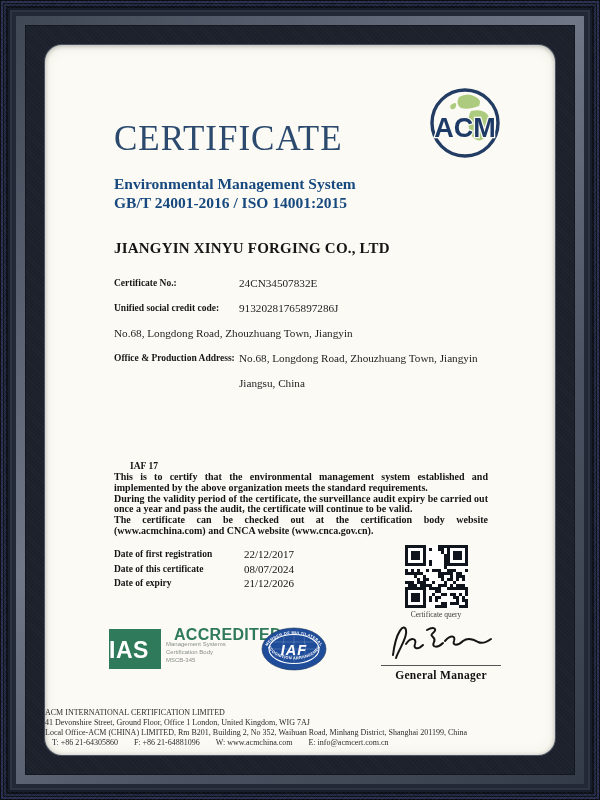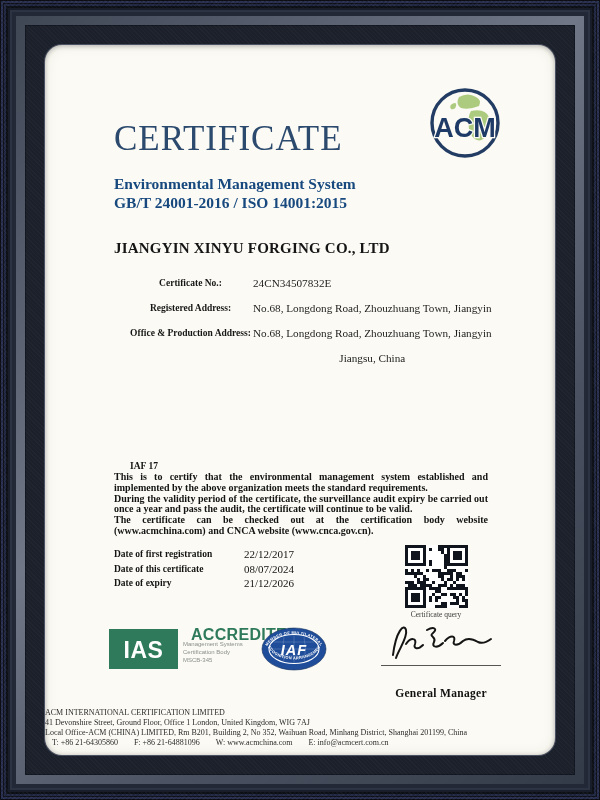--- a/index.html
+++ b/index.html
@@ -20,48 +20,48 @@
   .f4::after{content:"";position:absolute;inset:0;
       background:repeating-linear-gradient(45deg, rgba(255,255,255,.025) 0 1px, transparent 1px 3px);}
   
   .paper{position:absolute;inset:45px;background:#fbfaf4;
       box-shadow:0 0 0 1px #4a5160, inset 0 1px 5px rgba(0,0,0,.28), inset 0 0 14px rgba(60,50,20,.08);border-radius:17px;}
   .paper > *{position:absolute;}
   .title{left:69px;top:74px;font-size:35px;color:#2b4a6e;letter-spacing:1px;}
   .acm-logo{left:374px;top:40px;width:92px;height:80px;}
   .subtitle{left:69px;top:129px;font-size:15.5px;font-weight:bold;color:#17497f;line-height:19px;}
   .company{left:69px;top:195px;font-size:15px;font-weight:bold;color:#151515;letter-spacing:.2px;}
-  .fields{left:83px;top:226px;right:30px;text-align:center;}
+  .fields{left:69px;top:226px;right:30px;}
   .frow{display:flex;line-height:25px;}
   .flabel{width:125px;flex:none;font-size:9.5px;font-weight:bold;color:#161616;}
   .fvalue{font-size:11.2px;color:#1c1c1c;white-space:nowrap;}
   .scope-row{left:69px;top:356px;right:30px;}
   .iaf-block{left:69px;top:416px;width:374px;color:#141414;}
   .iaf-code{font-size:9.5px;font-weight:bold;margin:0 0 1px 16px;}
   .iaf-block p{margin:0;font-size:10px;font-weight:bold;line-height:10.8px;text-align:justify;}
   .dates{left:69px;top:502px;}
   .drow{display:flex;line-height:14.5px;}
   .dlabel{width:130px;flex:none;font-size:9.5px;font-weight:bold;color:#141414;}
   .dvalue{font-size:11px;font-weight:normal;color:#141414;}
   .qr-wrap{left:355px;top:500px;width:72px;text-align:center;}
   .qr{width:63px;height:63px;margin:0 auto;display:grid;
       grid-template-columns:repeat(21,3px);grid-template-rows:repeat(21,3px);background:#fff;}
   .qr div{width:3px;height:3px;}
   .qr .d{background:#10141c;}
   .qr-caption{font-size:7.5px;color:#3a3a3a;margin-top:2px;}
   .ias-group{left:64px;top:584px;display:flex;gap:5px;font-family:"Liberation Sans",sans-serif;}
-  .ias-box{width:69px;height:40px;background:#2e7a5a;color:#fff;display:flex;align-items:center;justify-content:center;
+  .ias-box{width:52px;height:40px;background:#2e7a5a;color:#fff;display:flex;align-items:center;
       font-size:23px;font-weight:bold;letter-spacing:.5px;}
   .ias-text{padding-top:3px;}
   .ias-accredited{color:#2e7a5a;font-size:16px;font-weight:bold;letter-spacing:.3px;line-height:11px;margin-left:8px;}
   .ias-sub{color:#8a8f8c;font-size:6px;line-height:7px;margin-top:1px;}
   .iaf-oval{left:216px;top:582px;width:66px;height:44px;}
   .sign-block{left:336px;top:572px;width:120px;text-align:center;}
   .sign-line{border-top:1px solid #555;margin-top:-2px;}
-  .sign-title{font-size:11.5px;font-weight:bold;color:#111;margin-top:21px;letter-spacing:.3px;}
+  .sign-title{font-size:11.5px;font-weight:bold;color:#111;margin-top:3px;letter-spacing:.3px;}
   .footer{left:0;right:0;top:663px;text-align:left;font-size:8px;color:#2b2b2b;line-height:10px;}
   .footer .contacts span{margin:0 7px;}
 </style>
 </head>
 <body>
 
 <div class="f1"></div>
 <div class="f2"></div>
 <div class="f3"></div>
 <div class="f4"></div>
@@ -84,21 +84,24 @@
   </div>
 
   <div class="company">JIANGYIN XINYU FORGING CO., LTD</div>
 
   <div class="fields">
     <div class="frow">
       <div class="flabel">Certificate No.:</div>
       <div class="fvalue">24CN34507832E</div>
     </div>
     <div class="frow">
-      <div class="flabel">Registered Address:</div>
+      <div class="flabel">Unified social credit code:</div>
+      <div class="fvalue">91320281765897286J</div>
+    </div>
+    <div class="frow">
       <div class="fvalue">No.68, Longdong Road, Zhouzhuang Town, Jiangyin</div>
     </div>
     <div class="frow">
       <div class="flabel">Office &amp; Production Address:</div>
       <div class="fvalue">
         <div>No.68, Longdong Road, Zhouzhuang Town, Jiangyin</div>
         <div>Jiangsu, China</div>
       </div>
     </div>
   </div>

